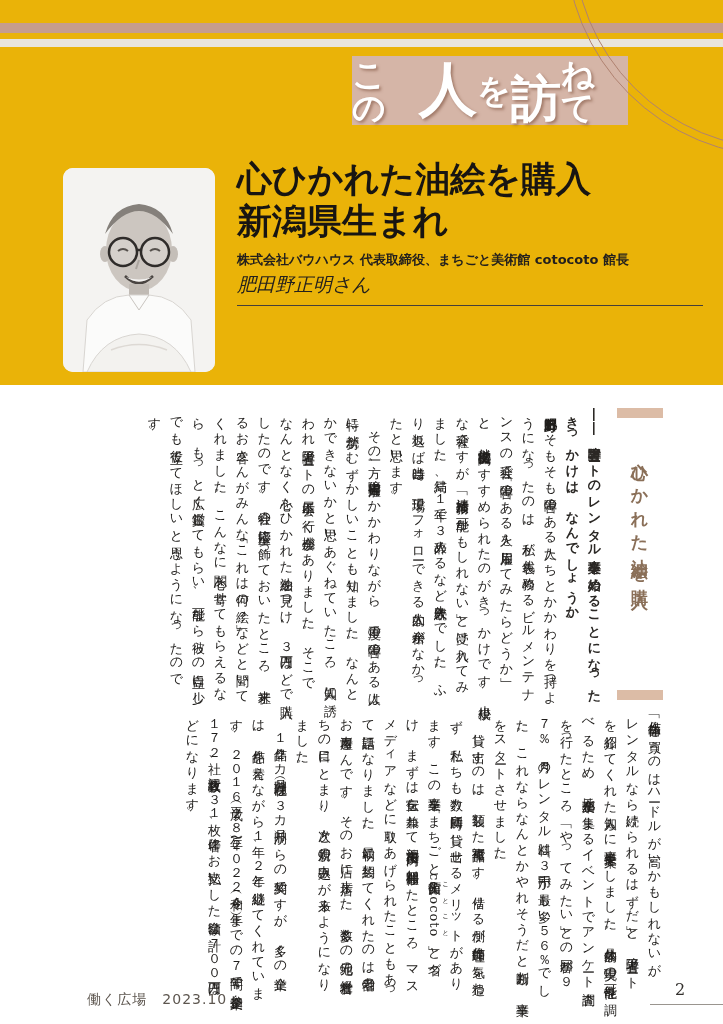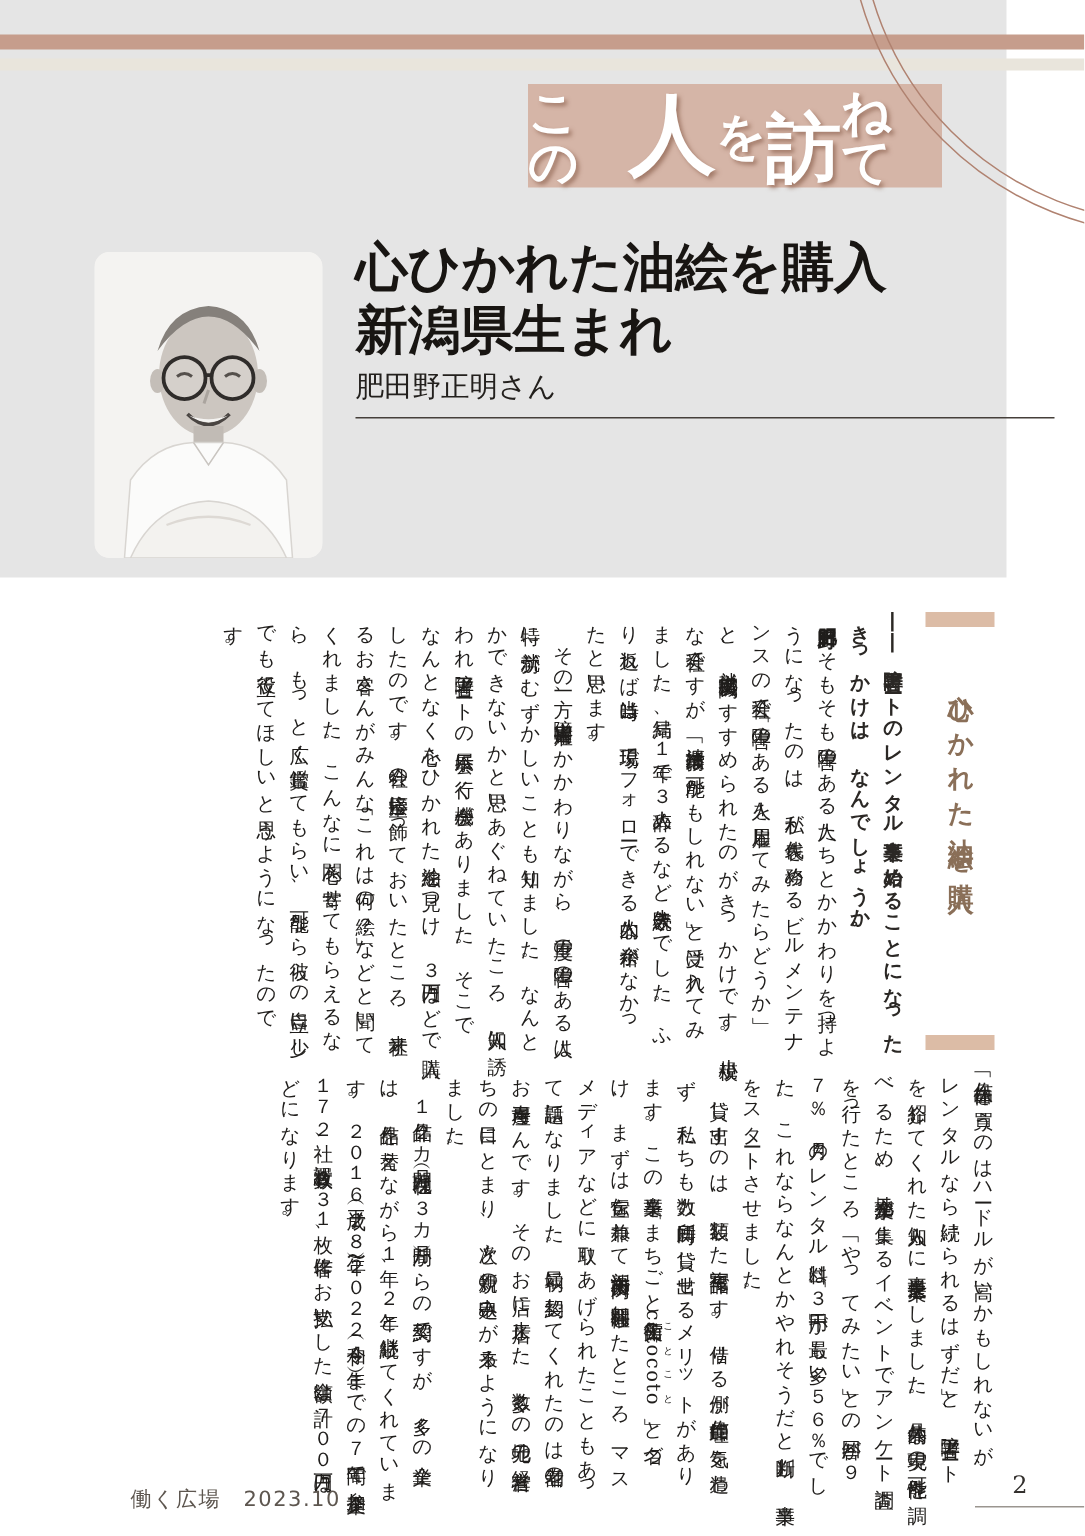--- a/index.html
+++ b/index.html
@@ -1,20 +1,20 @@
 <!DOCTYPE html>
 <html lang="ja"><head>
 <meta charset="utf-8">
 <style>
   html,body{margin:0;padding:0;background:#ffffff;}
   .page{position:relative;width:723px;height:1024px;background:#ffffff;overflow:hidden;
         font-family:"DejaVu Sans",sans-serif;}
 
   
-  .page-header{position:absolute;left:0;top:0;width:671px;height:385px;background:#e5e5e5;}
+  .page-header{position:absolute;left:0;top:0;width:723px;height:385px;background:#eab308;}
   .stripe{position:absolute;left:0;width:723px;}
   .stripe-rose{top:23px;height:10px;background:#c69d8c;z-index:1;}
   .stripe-gray{top:39px;height:8px;background:#e9e5dc;z-index:1;}
 
   .circle{position:absolute;border-radius:50%;border:1.5px solid #b08270;z-index:2;}
   .c1{left:565px;top:-275px;width:430px;height:430px;}
   .c2{left:573px;top:-267px;width:414px;height:414px;}
 
   .banner-box{position:absolute;left:352px;top:56px;width:276px;height:69px;background:#d5b5a7;
               z-index:1;display:flex;align-items:center;justify-content:center;}
@@ -23,21 +23,21 @@
   .t-s{font-size:33px;}
   .t-l1{font-size:58px;top:-2px;}
   .t-l2{font-size:50px;top:8px;}
 
   .photo{position:absolute;left:63px;top:168px;width:152px;height:204px;border-radius:10px;
          overflow:hidden;background:#f4f3f1;z-index:3;}
 
   .headline-block{position:absolute;left:237px;top:158px;width:470px;z-index:3;}
   .headline{margin:0;font-size:35px;line-height:42px;font-weight:800;color:#181512;letter-spacing:0;}
   .role{margin-top:9px;font-size:13px;font-weight:bold;color:#23201d;}
-  .name{margin-top:3px;font-size:19px;color:#23201d;}
+  .name{margin-top:3px;font-size:19px;color:#23201d;font-style:italic;}
   .bio-divider{margin:7px 0 6px 0;border:none;border-top:1.5px solid #453f3a;width:466px;}
   .bio{margin:0;width:466px;font-size:11.5px;line-height:13.2px;color:#46403c;text-align:justify;}
 
   
   .band{position:absolute;left:58px;width:607px;writing-mode:vertical-rl;text-orientation:mixed;
         font-family:"DejaVu Serif",serif;font-size:13px;line-height:22px;letter-spacing:1px;
         color:#1f1d1b;}
   .band1{top:408px;height:292px;}
   .band2{top:710px;height:288px;}
   .band p{margin:0;}
@@ -102,20 +102,21 @@
         <path d="M24,204 Q40,168 76,166 Q112,168 128,204 Z" fill="#f3f2ef" stroke="#d8d5d1"></path>
         <path d="M48,182 Q76,171 104,182" stroke="#ddd9d4" stroke-width="1.5" fill="none"></path>
       </svg>
     </div>
 
     <div class="headline-block">
       <h1 class="headline">
         <div>心ひかれた油絵を購入</div>
         <div>新潟県生まれ</div>
       </h1>
+      <div class="role">株式会社バウハウス 代表取締役、まちごと美術館 cotocoto 館長</div>
       <div class="name">肥田野正明さん</div>
       <hr class="bio-divider">
     </div>
   </header>
 
   <main>
     <div class="band band1">
       <div class="sec-head">
         <div class="bar bar-top"></div>
         <div class="sec-title">心ひかれた油絵を購入</div>

